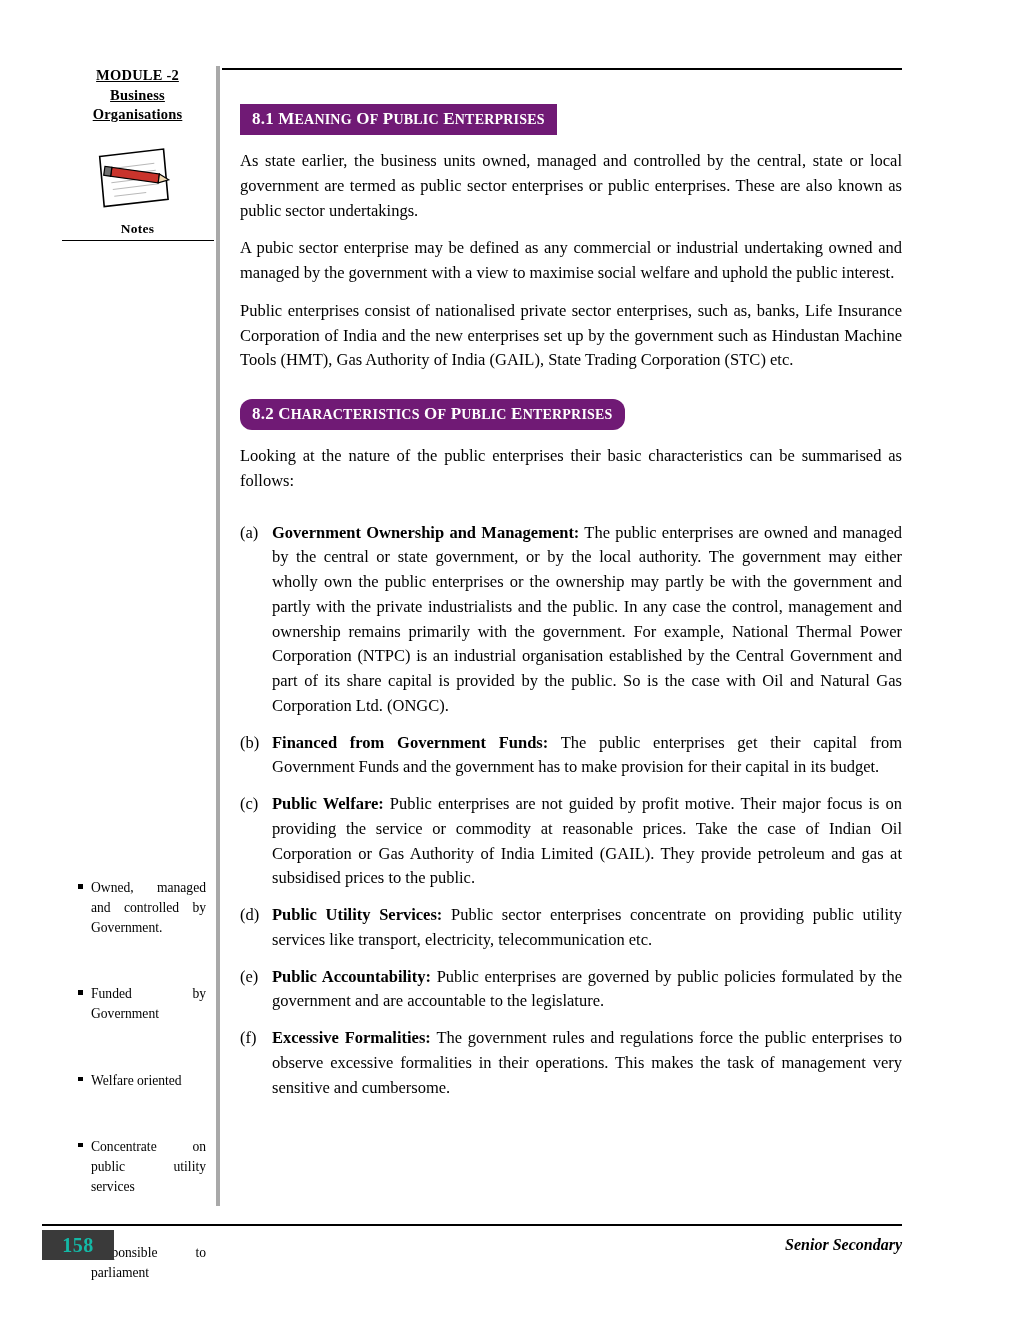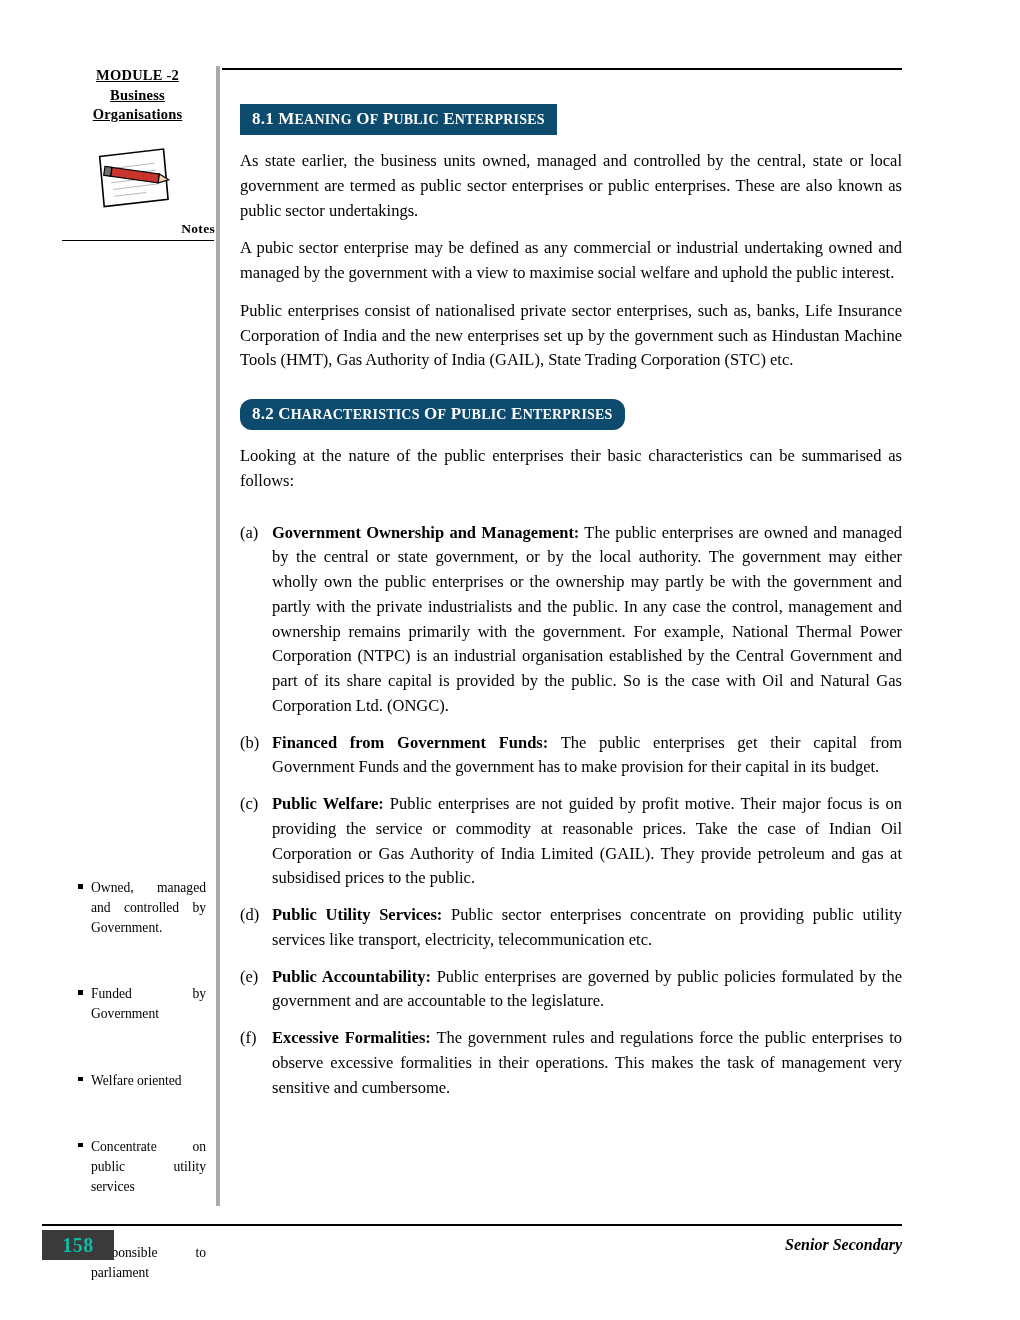--- a/index.html
+++ b/index.html
@@ -27,21 +27,21 @@
     letter-spacing:.2px;
     text-decoration:underline;
   }
   .notes-icon{
     margin:14px auto 0 auto;
     width:94px;height:78px;
     position:relative;
   }
   .notes-icon svg{display:block;}
   .notes-label{
-    text-align:right;
+    text-align:center;
     font-weight:bold;
     font-size:13.5px;
     margin-top:4px;
     letter-spacing:.3px;
   }
   .notes-rule{
     width:152px;height:1.5px;background:#000;
     margin:3px auto 0 auto;
   }
 
@@ -83,21 +83,21 @@
     position:absolute;left:42px;top:1224px;width:860px;height:1.5px;background:#000;
   }
 
   
   .content{
     position:absolute;
     left:240px;top:104px;width:662px;
   }
   .sec-head{
     display:inline-block;
-    background:#0c4a6e;
+    background:#701a75;
     color:#ffffff;
     padding:5px 12px 6px 12px;
     font-family:"Liberation Serif", serif;
     font-weight:bold;
     font-size:17px;
     letter-spacing:.2px;
     margin:0 0 14px 0;
   }
   .sec-head .sc{font-size:14px;}
   .sec2{margin-top:13px;border-radius:12px;}

